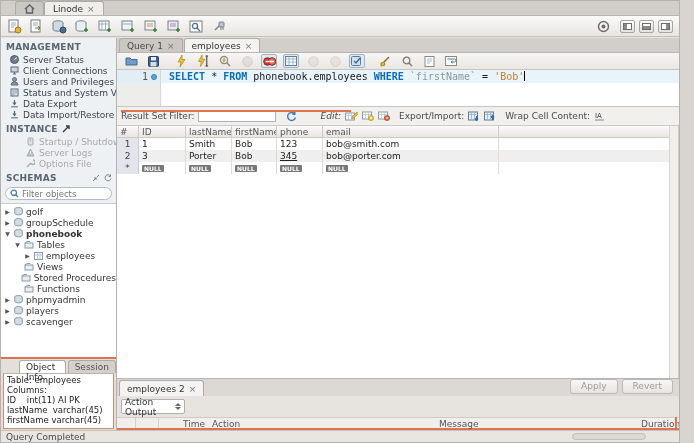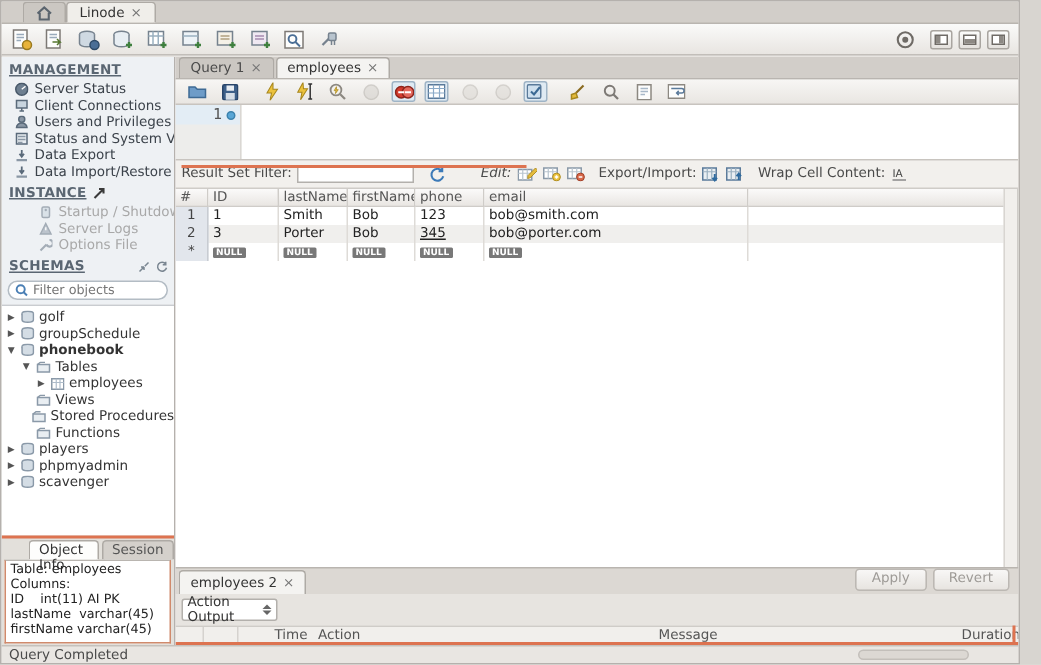--- a/index.html
+++ b/index.html
@@ -26,21 +26,21 @@
   .panel-glyph.left::before  { content:""; position:absolute; left:0; top:0; bottom:0; width:3px; background:#8d8984; }
   .panel-glyph.bottom::before{ content:""; position:absolute; left:0; right:0; bottom:0; height:3px; background:#8d8984; }
   .panel-glyph.right::before { content:""; position:absolute; right:0; top:0; bottom:0; width:3px; background:#8d8984; }
 
   
   .bodyrow { position:absolute; top:37px; left:0; right:0; bottom:12px; display:flex; }
   .sidebar { width:116px; background:#eef1f4; border-right:1px solid #b5b1ad; display:flex; flex-direction:column; overflow:hidden; }
   .main { flex:1; display:flex; flex-direction:column; position:relative; background:#e7e4e0; overflow:hidden; }
 
   
-  .sect-title { font-weight:bold; color:#5a6672; padding:4px 0 2px 5px; letter-spacing:.2px; display:flex; align-items:center; gap:4px;text-decoration:underline; }
+  .sect-title { font-weight:bold; color:#5a6672; padding:4px 0 2px 5px; letter-spacing:.2px; display:flex; align-items:center; gap:4px; }
   .side-item { display:flex; align-items:center; gap:4px; height:11px; padding-left:9px; color:#3c434b; cursor:default; white-space:nowrap; }
   .side-item.disabled { color:#a8a8a8;margin-left:16px; }
   .side-item.disabled svg { opacity:.5; }
   .schemas-head { display:flex; align-items:center; }
   .schemas-tools { margin-left:auto; margin-right:4px; display:flex; gap:4px; }
   .filter-box { margin:2px 4px 3px 4px; height:13px; background:#fff; border:1px solid #b3bcc4; border-radius:7px;
                 display:flex; align-items:center; padding:0 4px; gap:3px; }
   .filter-box input { border:none; outline:none; width:80px; font-size:8.5px; font-family:inherit; color:#444; background:transparent; }
   .tree { flex:1; background:#fff; border-top:1px solid #c9ccd0; overflow:hidden; padding-top:2px; }
   .tree-row { display:flex; align-items:center; gap:3px; height:11px; padding-left:3px; white-space:nowrap; color:#333; cursor:default; }
@@ -431,31 +431,31 @@
             <span>Functions</span>
           </div>
         <div class="tree-row">
             <span class="arrow">▶</span>
             <span class="ico">
               <svg width="9" height="9">
                 <ellipse cx="4.5" cy="2.2" rx="3.8" ry="1.7" fill="#d4dde5" stroke="#8a99a8"></ellipse>
                 <path d="M0.7 2.2v4a3.8 1.7 0 0 0 7.6 0v-4" fill="#d4dde5" stroke="#8a99a8"></path>
               </svg>
             </span>
-            <span>players</span>
+            <span>phpmyadmin</span>
           </div>
         <div class="tree-row">
             <span class="arrow">▶</span>
             <span class="ico">
               <svg width="9" height="9">
                 <ellipse cx="4.5" cy="2.2" rx="3.8" ry="1.7" fill="#d4dde5" stroke="#8a99a8"></ellipse>
                 <path d="M0.7 2.2v4a3.8 1.7 0 0 0 7.6 0v-4" fill="#d4dde5" stroke="#8a99a8"></path>
               </svg>
             </span>
-            <span>phpmyadmin</span>
+            <span>players</span>
           </div>
         <div class="tree-row">
             <span class="arrow">▶</span>
             <span class="ico">
               <svg width="9" height="9">
                 <ellipse cx="4.5" cy="2.2" rx="3.8" ry="1.7" fill="#d4dde5" stroke="#8a99a8"></ellipse>
                 <path d="M0.7 2.2v4a3.8 1.7 0 0 0 7.6 0v-4" fill="#d4dde5" stroke="#8a99a8"></path>
               </svg>
             </span>
             <span>scavenger</span>
@@ -574,20 +574,23 @@
             </svg>
           </span>
       </div>
 
       <div class="editor">
         <div class="gutter">
           <div class="ln">
               <span>1</span>
               <span class="dot"></span>
             </div>
+        </div>
+        <div class="codearea">
+          <div class="codeline"><span class="kw">SELECT</span><span class="pl"> * </span><span class="kw">FROM</span><span class="pl"> phonebook.employees </span><span class="kw">WHERE</span><span class="idt"> `firstName` </span><span class="pl">= </span><span class="str">'Bob'</span><span class="caret"></span></div>
         </div>
       </div>
       <div class="edit-splitter"></div>
 
       <div class="result-toolbar">
         <span>Result Set Filter:</span>
         <input class="rs-input" value="" style="">
         <span class="ico" style="margin-left:6px;">
             <svg width="11" height="11">
               <path d="M8.8 3 A4 4 0 1 0 9.5 6.5 M8.8 0.8v2.4H6.4" fill="none" stroke="#3c7ab8" stroke-width="1.4"></path>

